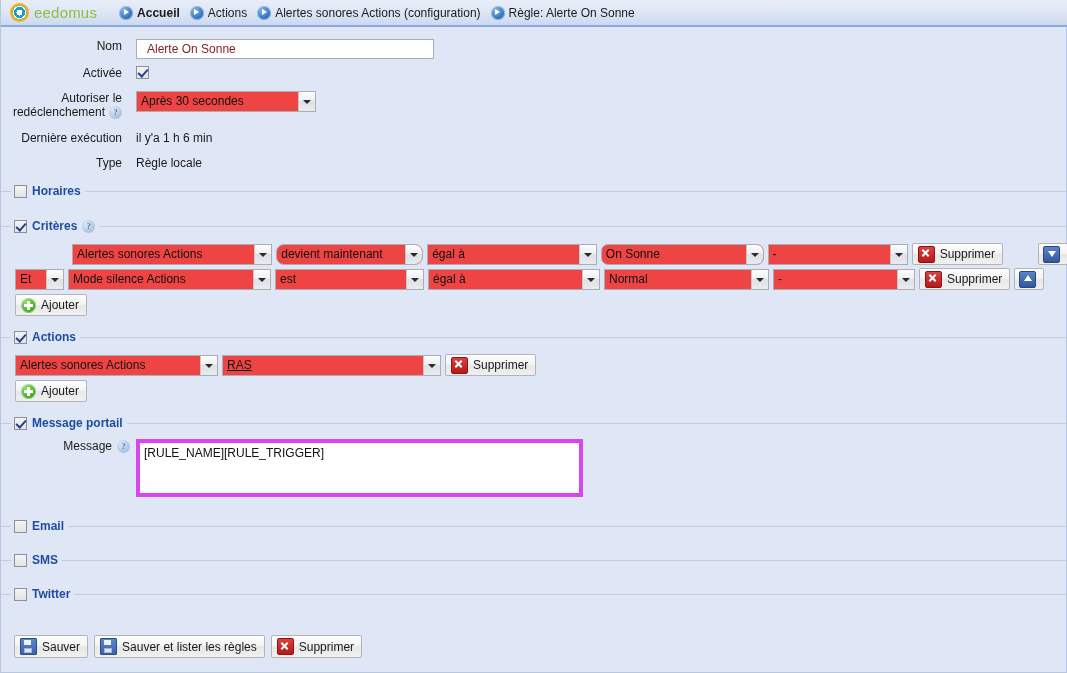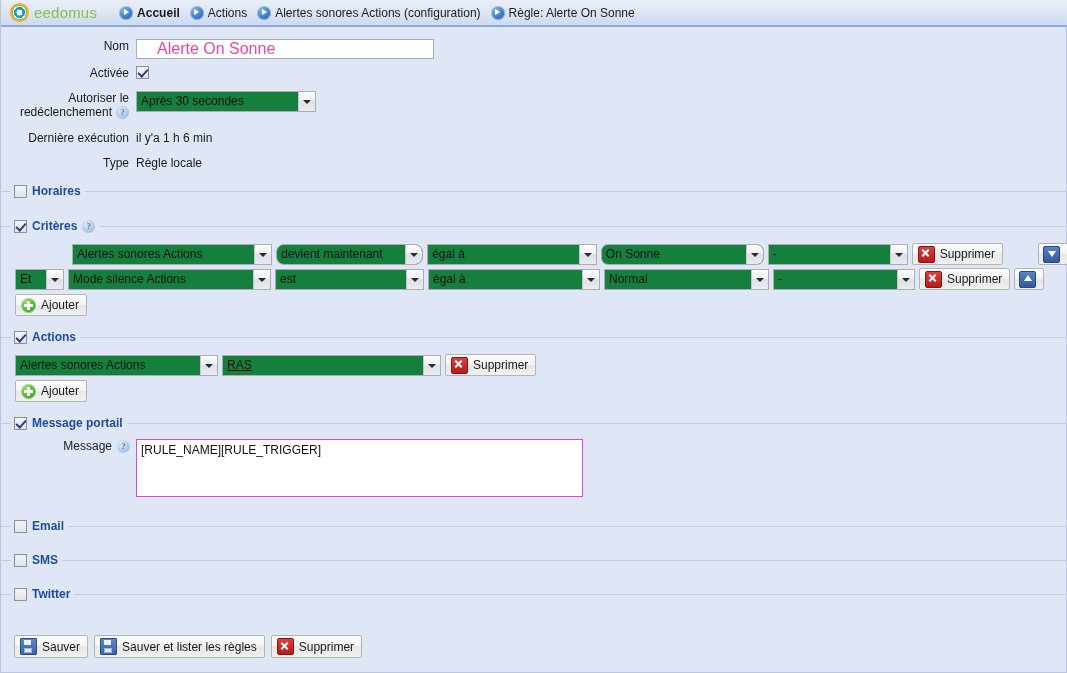--- a/index.html
+++ b/index.html
@@ -96,43 +96,43 @@
   
   .form-area { position: absolute; left: 0; top: 27px; width: 1067px; }
   .frow {
     display: flex;
     align-items: flex-start;
     margin-top: 0;
   }
   .flabel {
     width: 135px;
     text-align: right;
-    padding-right: 7px;
+    padding-right: 14px;
     font-size: 12px;
     color: #1a1a1a;
     box-sizing: border-box;
     line-height: 15px;
   }
   .fval { font-size: 12px; line-height: 15px; }
 
   input.txt {
     font-family: "Liberation Sans", sans-serif;
-    font-size: 16px;
-    color: #ec4899;
+    font-size: 12px;
+    color: #7f1d1d;
     border: 1px solid #abadb3;
     background: #fff;
-    padding: 2px 20px;
+    padding: 2px 10px;
     box-sizing: border-box;
     height: 20px;
   }
   textarea.ta {
     font-family: "Liberation Sans", sans-serif;
     font-size: 12px;
     color: #111;
-    border: 1px solid #d946ef;
+    border: 4px solid #d946ef;
     background: #fff;
     padding: 3px 4px;
     box-sizing: border-box;
     resize: none;
   }
 
   
   .cbx {
     -webkit-appearance: none;
     appearance: none;
@@ -155,21 +155,21 @@
     border-width: 0 2px 2px 0;
     transform: rotate(42deg);
   }
 
   
   .sel {
     display: inline-flex;
     align-items: center;
     height: 21px;
     border: 1px solid #abadb3;
-    background: #15803d;
+    background: #ef4444;
     box-sizing: border-box;
     font-size: 12px;
     color: #111;
     cursor: pointer;
     position: relative;
     overflow: hidden;
   }
   .sel .sel-text {
     flex: 1 1 auto;
     padding: 0 4px;

